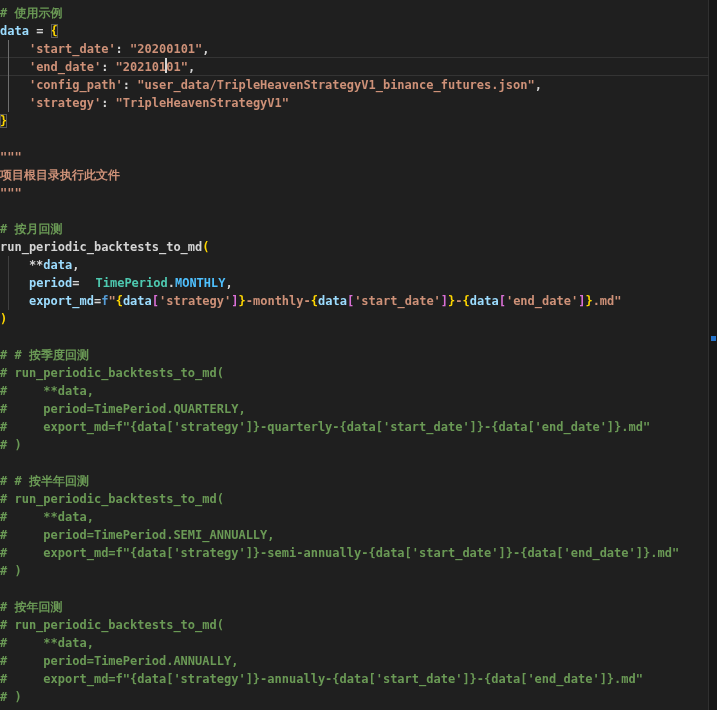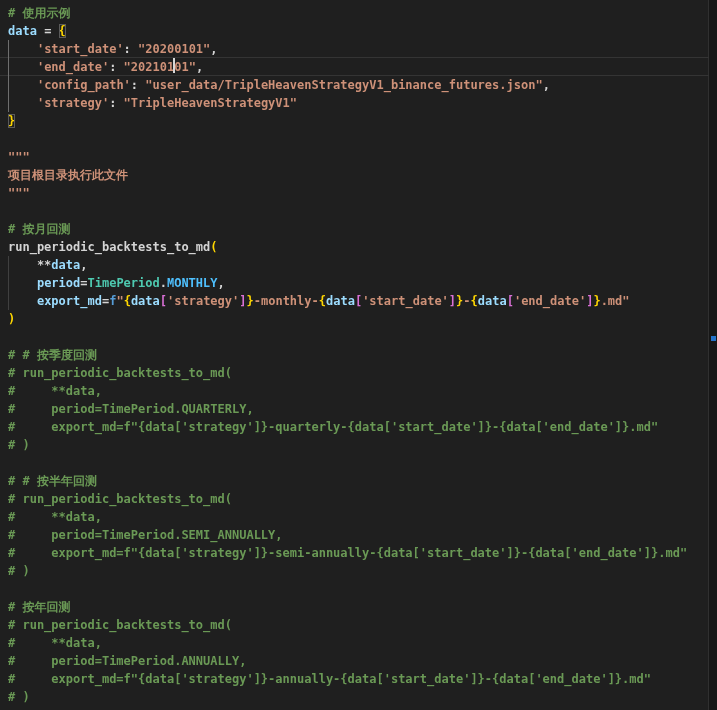--- a/index.html
+++ b/index.html
@@ -13,30 +13,30 @@
     position:absolute;left:0;top:57px;height:19px;width:100%;
     border-top:1px solid var(--line_highlight_border,#343434);
     border-bottom:1px solid var(--line_highlight_border,#343434);
     box-sizing:border-box;pointer-events:none;z-index:1;
   }
   .code{
     position:absolute;top:4px;left:0;right:0;z-index:2;
     font-size:12px;line-height:18px;font-weight:bold;
     white-space:pre;color:var(--default,#d4d4d4);
   }
-  .line{height:18px;position:relative;padding-left:8px;}
+  .line{height:18px;position:relative;}
   .guide{position:absolute;left:8px;top:0;height:18px;width:1px;
          background:var(--indent_guide,#404040);}
   .guide.active{background:var(--indent_guide_active,#6e6e6e);}
   .tok-tx{color:var(--default,#d4d4d4);}
   .tok-cm{color:var(--comment,#6a9955);}
   .tok-st{color:var(--string,#ce9178);}
   .tok-va{color:var(--variable,#9cdcfe);}
   .tok-kw{color:var(--keyword,#569cd6);}
-  .tok-cl{color:var(--class,#4ec9b0);}
+  .tok-cl{color:var(--class,#4ec9b0);margin-left:16px;}
   .tok-co{color:var(--constant,#4fc1ff);font-family:Liberation Mono, monospace;}
   .tok-br{color:var(--bracket_gold,#ffd700);}
   .tok-pk{color:var(--bracket_pink,#da70d6);}
   .tok-brm{
     color:var(--bracket_gold,#ffd700);
     outline:1px solid var(--bracket_match_border,#5a5a5a);
     outline-offset:-1px;
   }
   .caret{
     display:inline-block;width:2px;height:15px;margin:0 -1px;

